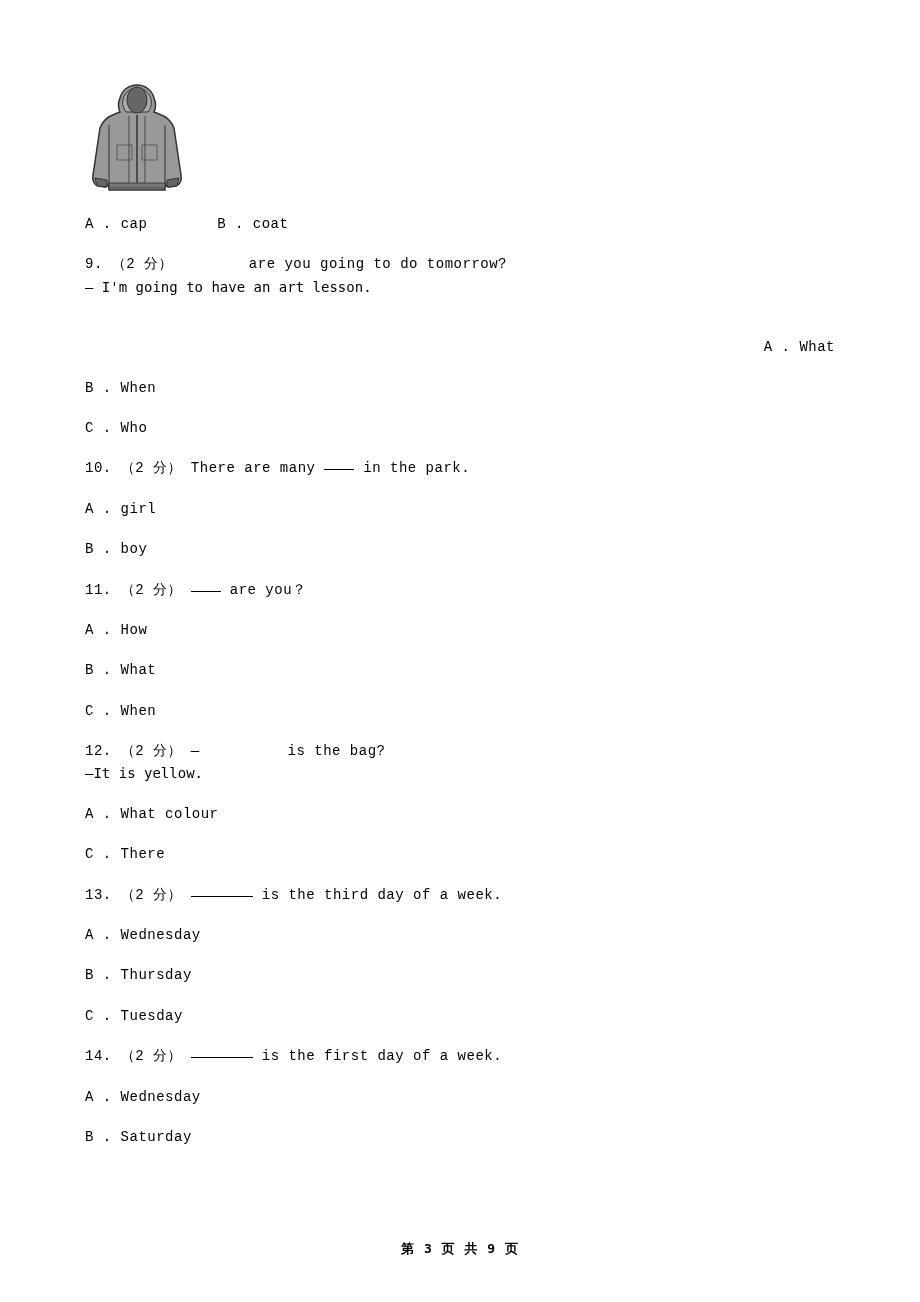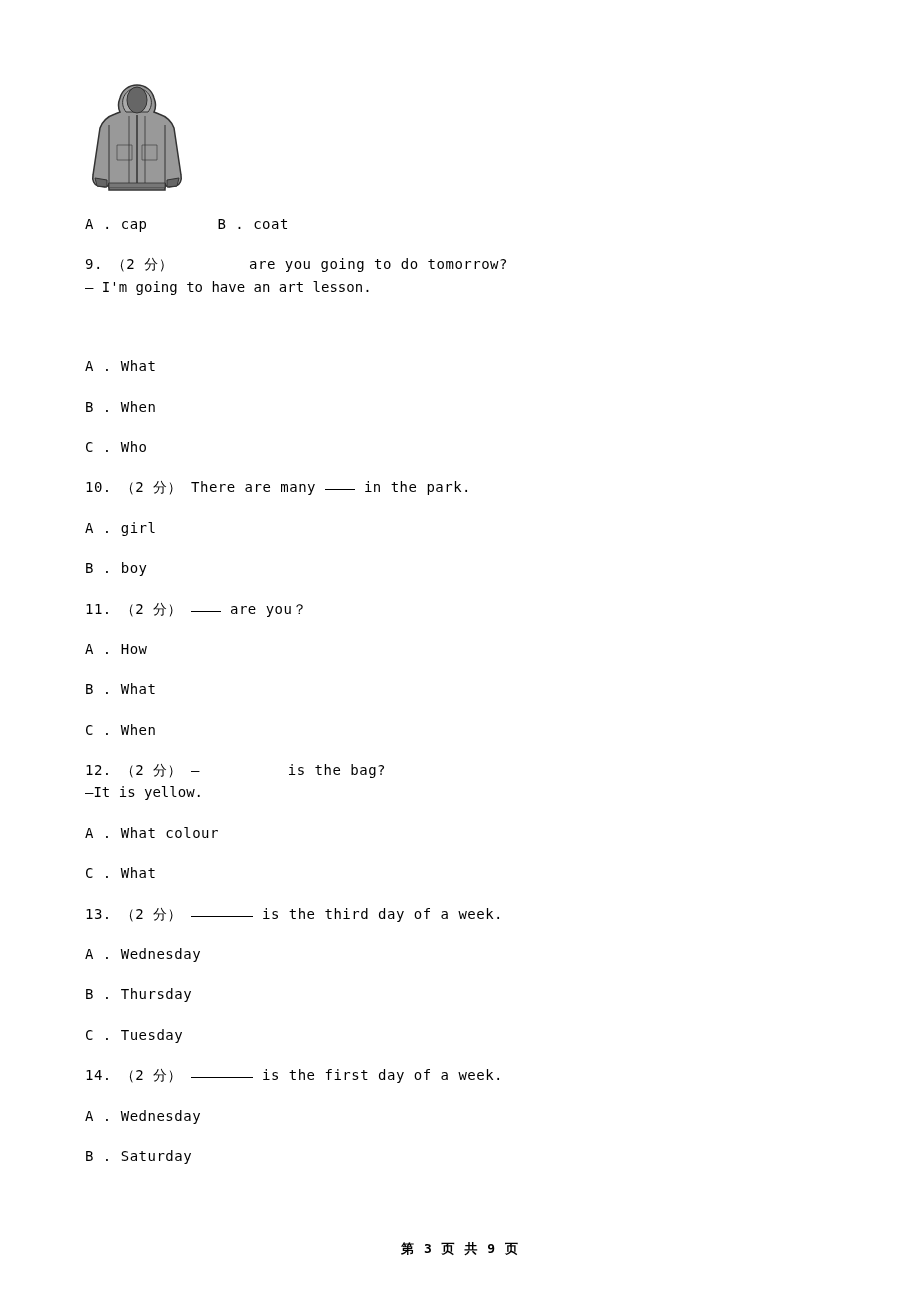--- a/index.html
+++ b/index.html
@@ -21,20 +21,21 @@
       width: 100%;
     }
     .jacket-icon {
       width: 100px;
       height: 115px;
       margin-left: 2px;
     }
     .line {
       margin-top: 18px;
       letter-spacing: 0.5px;
+      font-family: Liberation Mono, monospace;
     }
     .line-dialog {
     }
     .blank-short {
       display: inline-block;
       border-bottom: 1px solid #000;
       width: 30px;
       vertical-align: baseline;
       position: relative;
       top: -2px;
@@ -54,21 +55,22 @@
       position: absolute;
       bottom: 42px;
       left: 0;
       width: 920px;
       text-align: center;
       font-size: 13px;
       letter-spacing: 1px;
       font-weight: bold;
     }
     .extra-gap {
-      margin-top: 57px;
+      margin-top: 38px;
+      text-align: right;
     }
   </style>
 </head>
 <body>
 
 <div class="content">
 
   <div class="jacket-icon">
     <svg viewBox="0 0 100 115" xmlns="http://www.w3.org/2000/svg">
       <path d="M 50 5 C 42 5 35 10 33 18 C 31 23 31 28 33 32 L 28 34 C 22 36 16 40 13 48 L 6 95 C 5 100 7 105 11 106 L 18 107 C 20 107 22 105 22 103 L 22 110 L 78 110 L 78 103 C 78 105 80 107 82 107 L 89 106 C 93 105 95 100 94 95 L 87 48 C 84 40 78 36 72 34 L 67 32 C 69 28 69 23 67 18 C 65 10 58 5 50 5 Z" fill="#999" stroke="#333" stroke-width="1.5"></path>
@@ -132,21 +134,21 @@
 
   <div class="line">
     <span>12.</span>
     <span>（2 分）</span>
     <span> — </span>
     <span class="gap" style="width:70px;"></span>
     <span>is the bag?</span>
   </div>
   <div class="line-dialog">—It is yellow.</div>
   <div class="line">A . What colour</div>
-  <div class="line">C . What</div>
+  <div class="line">C . There</div>
 
   <div class="line">
     <span>13.</span>
     <span>（2 分）</span>
     <span> </span>
     <span class="blank-med"></span>
     <span> is the third day of a week.</span>
   </div>
   <div class="line">A . Wednesday</div>
   <div class="line">B . Thursday</div>

